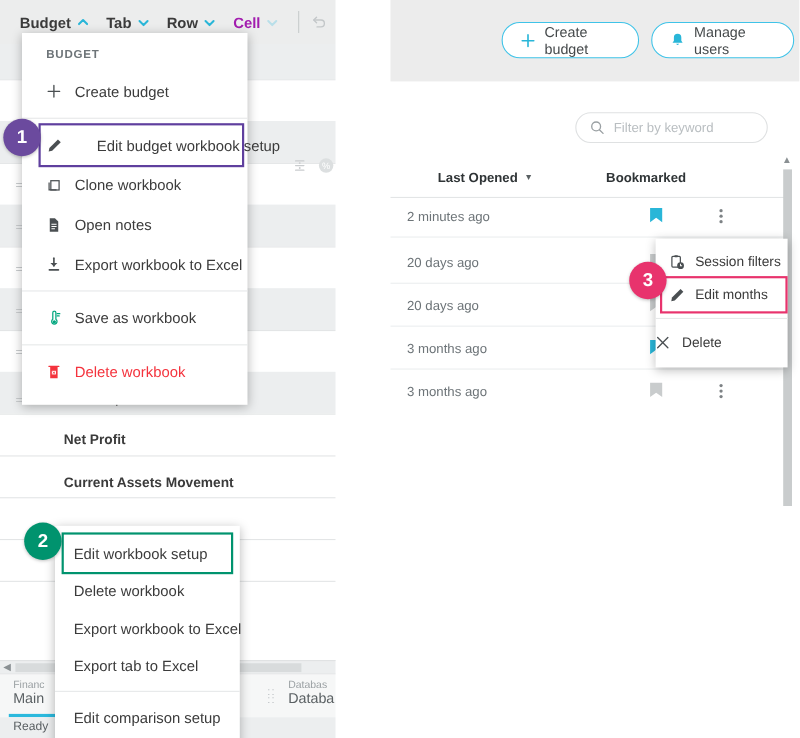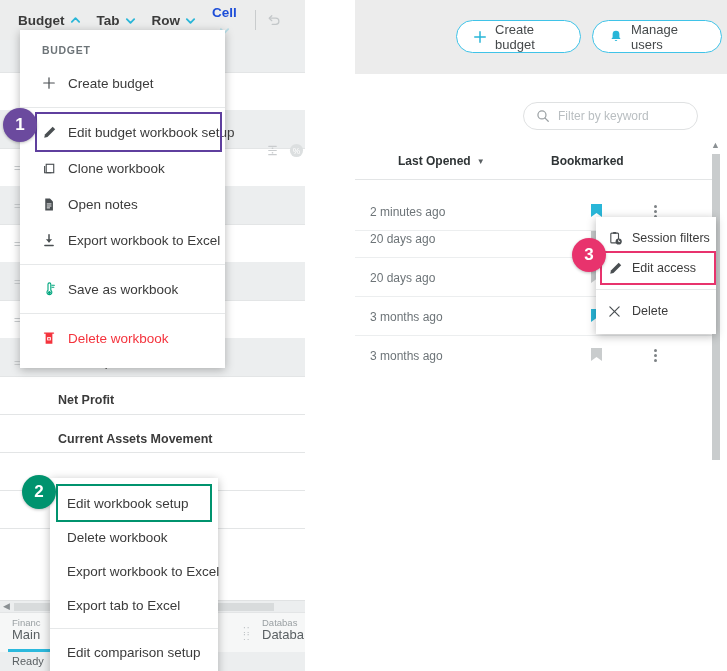--- a/index.html
+++ b/index.html
@@ -14,21 +14,21 @@
 
   
   #left-app { position:absolute; left:0; top:0; width:305px; height:671px; background:#fff; }
 
   .menubar {
     position:absolute; left:0; top:0; width:305px; height:40px;
     background:#eceded;
     display:flex; align-items:center; padding-left:18px; gap:0px;
   }
   .mb-item { display:flex; align-items:center; gap:5px; margin-right:16px; font-size:13.5px; color:#3b3b3b; font-weight:600; }
-  .mb-item.disabled { color:#1d4ed8;flex-direction:column; }
+  .mb-item.disabled { color:#a21caf; }
   .chev { display:inline-block; width:11px; height:11px; position:relative; }
   .chev svg { display:block; }
   .mb-sep { width:1px; height:20px; background:#c9cccd; margin:0 10px 0 2px; }
   .undo-btn { color:#c3c7c9; font-size:17px; line-height:1; display:flex; align-items:center; }
 
   
   .grid { position:absolute; left:0; top:40px; width:305px; height:560px; background:#fff; }
   .grow { position:absolute; left:0; width:305px; }
   .grow.shade { background:#eceeef; }
   .grow.line { border-top:1px solid #e3e5e6; }
@@ -54,21 +54,21 @@
   
   .menu { position:absolute; background:#fff; box-shadow:0 2px 9px rgba(0,0,0,.28); z-index:40; }
   .menu-title { font-size:10.5px; letter-spacing:.7px; color:#6d7478; font-weight:700; padding:14px 0 9px 22px; }
   .mi { display:flex; align-items:center; height:36px; padding-left:22px; font-size:13.5px; color:#3b3b3b; position:relative; }
   .mi .ic { width:26px; flex:0 0 26px; display:flex; align-items:center; color:#4a4f52; }
   .mi .lbl { white-space:nowrap; }
   .mi.red .lbl { color:#f4333d; }
   .mi-sep { height:1px; background:#e6e8e9; margin:6px 0; }
   .info-dot { position:absolute; right:22px; width:13px; height:13px; border-radius:50%; background:#4a4f52; color:#fff; font-size:9px; font-weight:700; display:flex; align-items:center; justify-content:center; font-family:"Liberation Serif",serif; }
 
-  .hl-purple { outline:2px solid #5f3f9e; outline-offset:0; }
+  .hl-purple { outline:2px solid #5f3f9e; outline-offset:0;gap:20px; }
   .hl-green  { outline:2px solid #00936e; outline-offset:0; }
   .hl-pink   { outline:2px solid #e8336d; outline-offset:0; }
 
   
   .badge { position:absolute; width:34px; height:34px; border-radius:50%; color:#fff;
            font-size:17px; font-weight:600; display:flex; align-items:center; justify-content:center; z-index:60;
            box-shadow:0 1px 3px rgba(0,0,0,.25); }
   .badge.p { background:#6b4a9e; }
   .badge.g { background:#00936e; }
   .badge.k { background:#e8336d; }
@@ -369,21 +369,21 @@
       <div class="thead">
         <div class="th" style="left:15px;margin-left:28px;">
           <span>Last Opened</span>
           <span class="sortcaret">▼</span>
         </div>
         <div class="th" style="left:196px;">
           <span>Bookmarked</span>
         </div>
       </div>
 
-      <div class="trow" style="top:104px;">
+      <div class="trow" style="top:89px;">
         <div class="lo">2 minutes ago</div>
         <div class="bkm">
           <svg width="13" height="16" viewBox="0 0 13 16">
               <path d="M1 1h11v13l-5.5-4L1 14z" fill="#29b6d8"></path>
             </svg>
         </div>
         <div class="kebab">
             <i></i>
             <i></i>
             <i></i>
@@ -464,24 +464,24 @@
             </svg>
         </span>
         <span class="lbl">Session filters</span>
       </div>
       <div class="mi hl-pink" style="margin:0 2px 0 6px; padding-left:6px; width:112px; height:30px; font-size:12.5px;">
         <span class="ic" style="width:24px; flex:0 0 24px;">
           <svg width="15" height="15" viewBox="0 0 16 16">
               <path d="M11.4 1.9l2.7 2.7-8.3 8.3-3.4.7.7-3.4z" fill="#4a4f52"></path>
             </svg>
         </span>
-        <span class="lbl">Edit access</span>
+        <span class="lbl">Edit months</span>
       </div>
       <div class="mi-sep"></div>
-      <div class="mi" style="padding-left:12px; height:30px; font-size:12.5px;">
+      <div class="mi" style="padding-left:0; height:30px; font-size:12.5px;">
         <span class="ic" style="width:24px; flex:0 0 24px;">
           <svg width="13" height="13" viewBox="0 0 14 14">
               <path d="M2 2l10 10M12 2L2 12" stroke="#4a4f52" stroke-width="1.3" stroke-linecap="round"></path>
             </svg>
         </span>
         <span class="lbl">Delete</span>
       </div>
       <div style="height:8px;"></div>
     </div>
 

